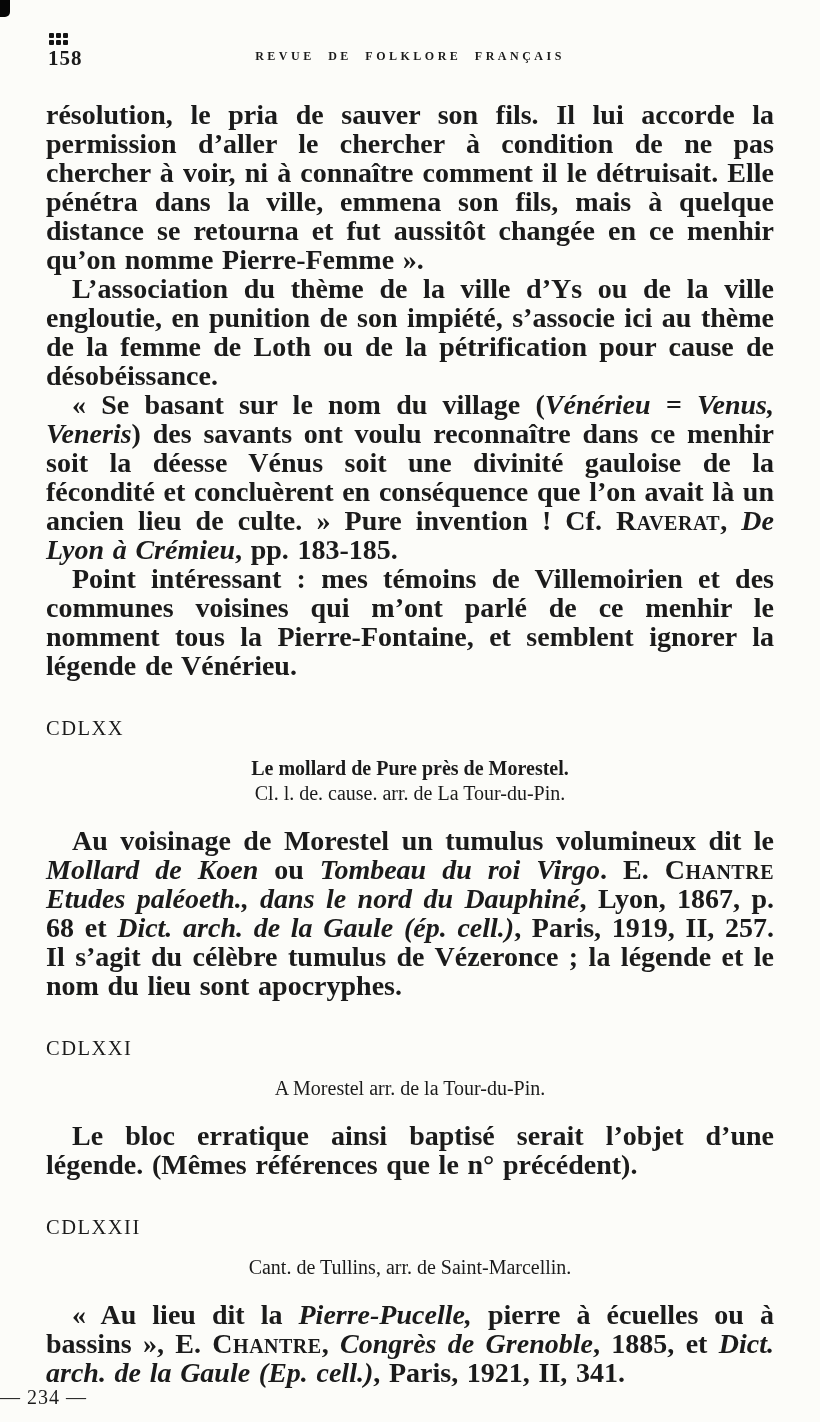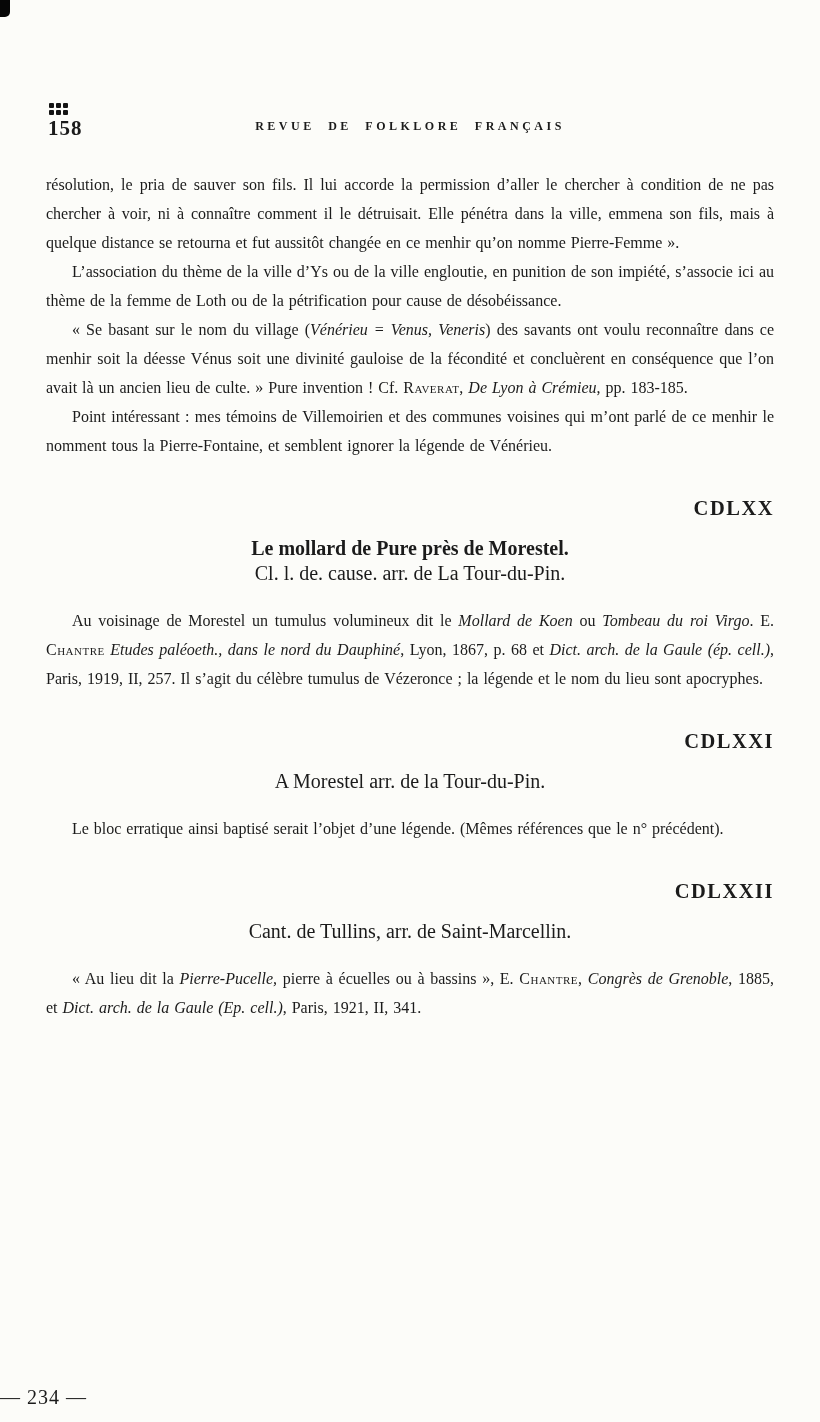--- a/index.html
+++ b/index.html
@@ -6,21 +6,21 @@
   html, body { background: #ffffff; }
   .page {
     position: relative;
     width: 820px;
     height: 1422px;
     margin: 0 auto;
     background: #fcfcf9;
     color: #1b1b1b;
     font-family: "Liberation Serif", "DejaVu Serif", serif;
     overflow: hidden;
-    padding: 114px 46px 0 46px;
+    padding: 44px 46px 0 46px;
   }
   
   .corner-ink {
     position: absolute; top: 0; left: 0;
     width: 10px; height: 17px;
     background: #060606;
     border-bottom-right-radius: 5px;
   }
   .smudge {
     position: absolute; top: -13px; left: 1px;
@@ -35,33 +35,34 @@
     font-size: 21px; font-weight: bold; letter-spacing: 1px;
   }
   .journal {
     text-align: center;
     font-size: 12px; font-weight: bold;
     letter-spacing: 3.5px; word-spacing: 7px;
     padding-top: 5px;
   }
   
   p.body {
-    font-size: 16px;
+    font-size: 28px;
     line-height: 29px;
     text-align: justify;
     word-spacing: 0.06em;
+    font-weight: bold;
   }
   p.body.indent { text-indent: 26px; }
   .it { font-style: italic; }
   .sc { font-variant: small-caps; letter-spacing: 0.5px; }
   
   .sec-number {
-    text-align: right;
+    text-align: left;
     font-size: 20.5px;
-    font-weight: bold;
+    font-weight: normal;
     letter-spacing: 1.5px;
     margin-top: 37px;
     margin-bottom: 17px;
   }
   .sec-title {
     text-align: center;
     font-size: 20px;
     font-weight: bold;
     margin-bottom: 2px;
   }

